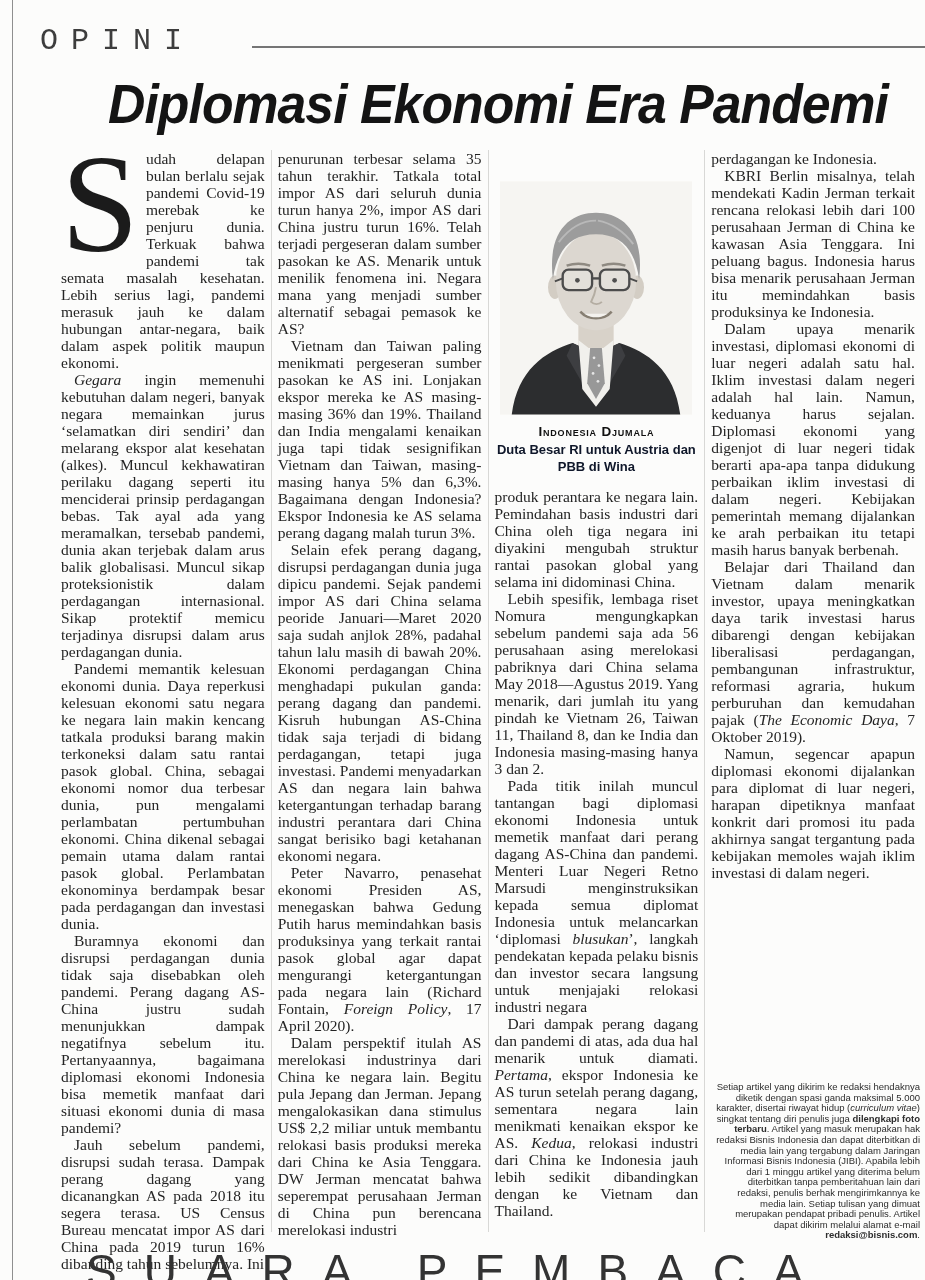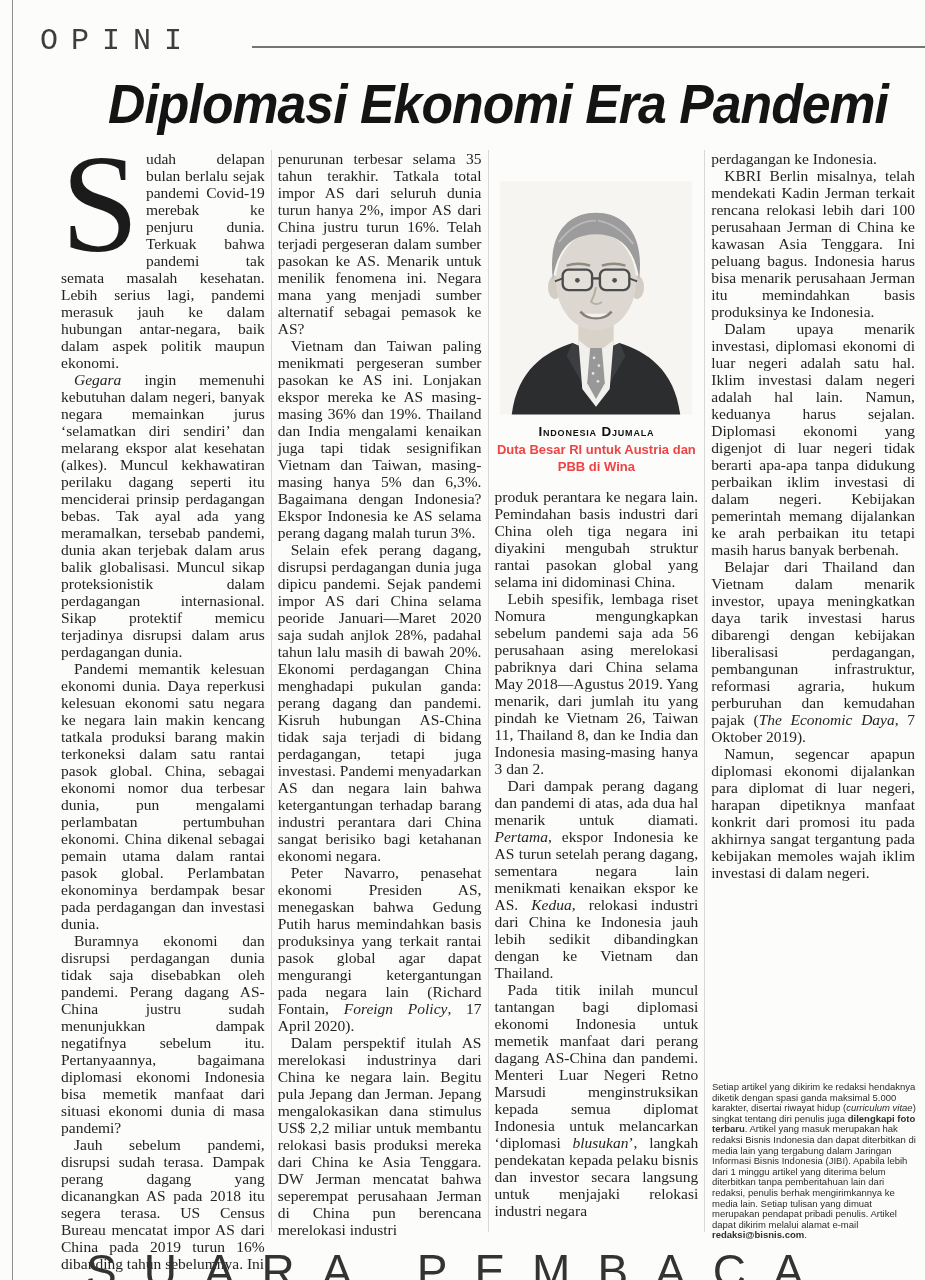--- a/index.html
+++ b/index.html
@@ -39,26 +39,26 @@
   }
   figure.author{margin:30px 0 12px;text-align:center;}
   .photo{width:192px;height:236px;display:block;margin:0 auto;}
   figcaption{margin-top:7px;}
   .cap-name{
     font-family:"Liberation Sans",sans-serif;font-weight:700;
     font-size:13.5px;font-variant:small-caps;letter-spacing:.8px;color:#101010;
   }
   .cap-role{
     font-family:"Liberation Sans",sans-serif;font-weight:700;
-    font-size:13px;line-height:1.3;color:#ef4444;margin-top:2px;
+    font-size:13px;line-height:1.3;color:#0f172a;margin-top:2px;
   }
   .note{
     position:absolute;left:712px;top:1082px;width:208px;
     font-family:"Liberation Sans",sans-serif;
-    font-size:9.5px;line-height:10.6px;color:#2d2d2d;text-align:left;
+    font-size:9.5px;line-height:10.6px;color:#2d2d2d;text-align:right;
   }
   .bottom-label{
     position:absolute;left:86px;top:1244px;
     font-family:"Liberation Sans",sans-serif;
     font-size:46px;letter-spacing:27px;color:#333;white-space:nowrap;
   }
   i{font-style:italic;} b{font-weight:700;}
 </style>
 </head>
 <body>
@@ -118,22 +118,22 @@
         <path d="M86 135 C94 140 102 140 110 135" fill="#f4f2ee"></path>
       </svg>
       <figcaption>
         <div class="cap-name">Indonesia Djumala</div>
         <div class="cap-role">Duta Besar RI untuk Austria dan PBB di Wina</div>
       </figcaption>
     </figure>
     <div>
         <p class="noindent">produk perantara ke negara lain. Pemindahan basis industri dari China oleh tiga negara ini diyakini mengubah struktur rantai pasokan global yang selama ini didominasi China.</p>
         <p>Lebih spesifik, lembaga riset Nomura mengungkapkan sebelum pandemi saja ada 56 perusahaan asing merelokasi pabriknya dari China selama May 2018—Agustus 2019. Yang menarik, dari jumlah itu yang pindah ke Vietnam 26, Taiwan  11, Thailand 8, dan ke India dan Indonesia masing-masing hanya 3 dan 2.</p>
+        <p>Pada titik inilah muncul tantangan bagi diplomasi ekonomi Indonesia untuk memetik manfaat dari perang dagang AS-China dan pandemi. Menteri Luar Negeri Retno Marsudi menginstruksikan kepada semua diplomat Indonesia untuk melancarkan ‘diplomasi <i>blusukan</i>’, langkah pendekatan kepada pelaku bisnis dan investor secara langsung untuk menjajaki relokasi industri negara</p>
         <p>Dari dampak perang dagang dan pandemi di atas, ada dua hal menarik untuk diamati. <i>Pertama</i>, ekspor Indonesia ke AS turun setelah perang dagang, sementara negara lain menikmati kenaikan ekspor ke AS. <i>Kedua</i>, relokasi industri dari China ke Indonesia jauh lebih sedikit dibandingkan  dengan ke Vietnam dan Thailand.</p>
-        <p>Pada titik inilah muncul tantangan bagi diplomasi ekonomi Indonesia untuk memetik manfaat dari perang dagang AS-China dan pandemi. Menteri Luar Negeri Retno Marsudi menginstruksikan kepada semua diplomat Indonesia untuk melancarkan ‘diplomasi <i>blusukan</i>’, langkah pendekatan kepada pelaku bisnis dan investor secara langsung untuk menjajaki relokasi industri negara</p>
       </div>
   </div>
   <div class="col">
       <p class="noindent">perdagangan ke Indonesia.</p>
       <p>KBRI Berlin misalnya, telah mendekati Kadin Jerman terkait rencana relokasi lebih dari 100 perusahaan Jerman di China ke kawasan Asia Tenggara. Ini peluang bagus. Indonesia harus bisa menarik perusahaan Jerman itu memindahkan basis produksinya ke Indonesia.</p>
       <p>Dalam upaya menarik investasi, diplomasi ekonomi di luar negeri adalah satu hal. Iklim investasi dalam negeri adalah hal lain. Namun, keduanya harus sejalan. Diplomasi ekonomi yang digenjot di luar negeri tidak berarti apa-apa tanpa didukung perbaikan iklim investasi di dalam negeri. Kebijakan pemerintah memang dijalankan ke arah perbaikan itu tetapi masih harus banyak berbenah.</p>
       <p>Belajar dari  Thailand dan Vietnam dalam menarik investor, upaya meningkatkan daya tarik investasi harus dibarengi dengan kebijakan liberalisasi perdagangan, pembangunan infrastruktur, reformasi agraria, hukum perburuhan dan kemudahan pajak (<i>The Economic Daya</i>, 7 Oktober 2019).</p>
       <p>Namun, segencar apapun diplomasi ekonomi dijalankan para diplomat di luar negeri, harapan dipetiknya manfaat konkrit dari promosi itu pada akhirnya sangat tergantung pada kebijakan memoles wajah iklim investasi di dalam negeri.</p>
     </div>
 </div>

